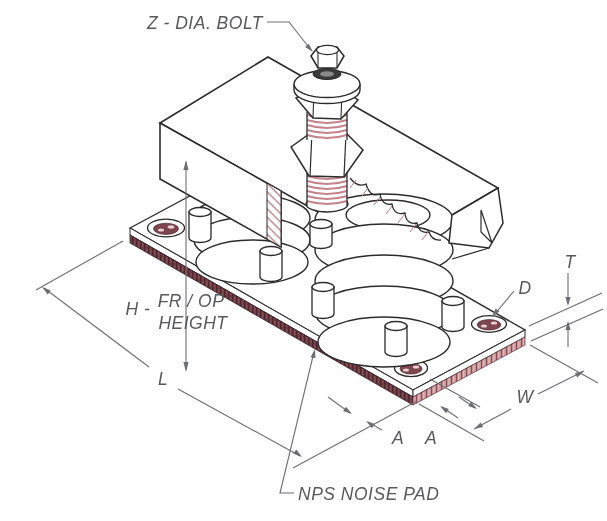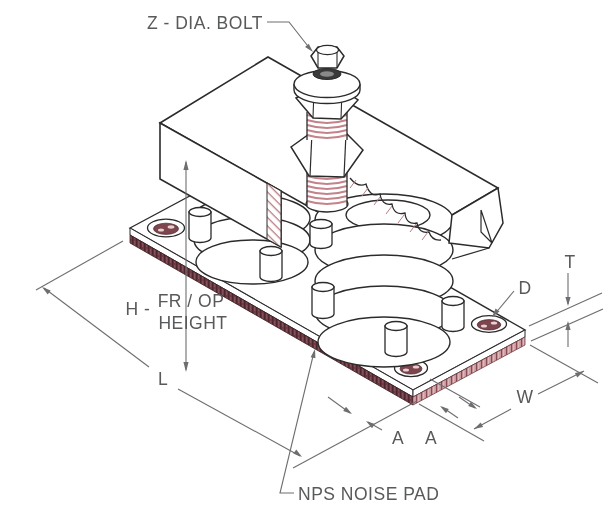--- a/index.html
+++ b/index.html
@@ -1,17 +1,17 @@
 <!DOCTYPE html>
 <html><head>
 <meta charset="utf-8">
 <style>
   html,body{margin:0;padding:0;background:#ffffff;}
   .stage{position:relative;width:607px;height:506px;background:#ffffff;overflow:hidden;
-         font-family:"Liberation Sans", sans-serif;}
+         font-family:"Liberation Sans", sans-serif;font-style:italic;}
   svg{display:block;}
   text{font-family:"Liberation Sans", sans-serif;font-size:17.5px;letter-spacing:.5px;}
 </style>
 </head>
 <body>
 
 <div class="stage">
 <svg width="607" height="521" viewBox="0 0 607 521">
   <defs>
     <pattern id="padDark" width="4" height="8" patternUnits="userSpaceOnUse">

